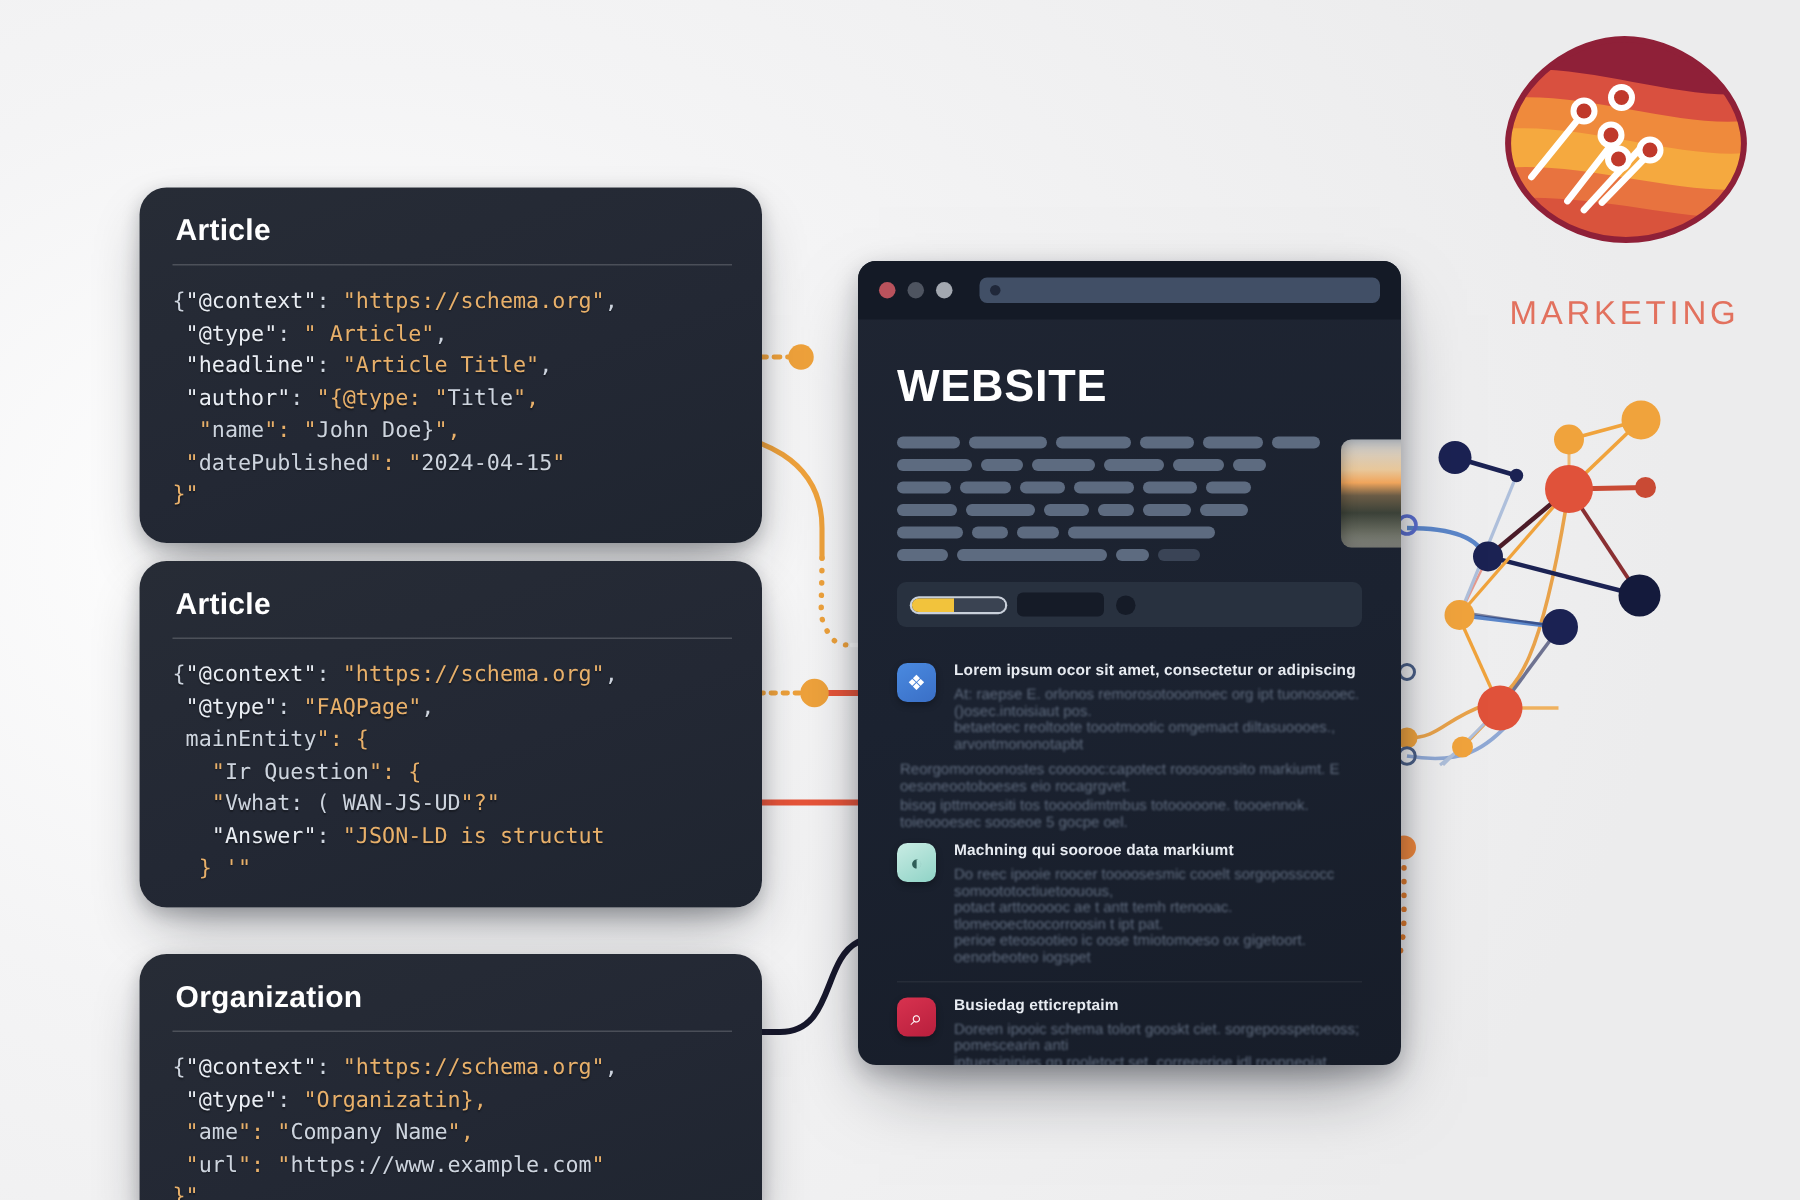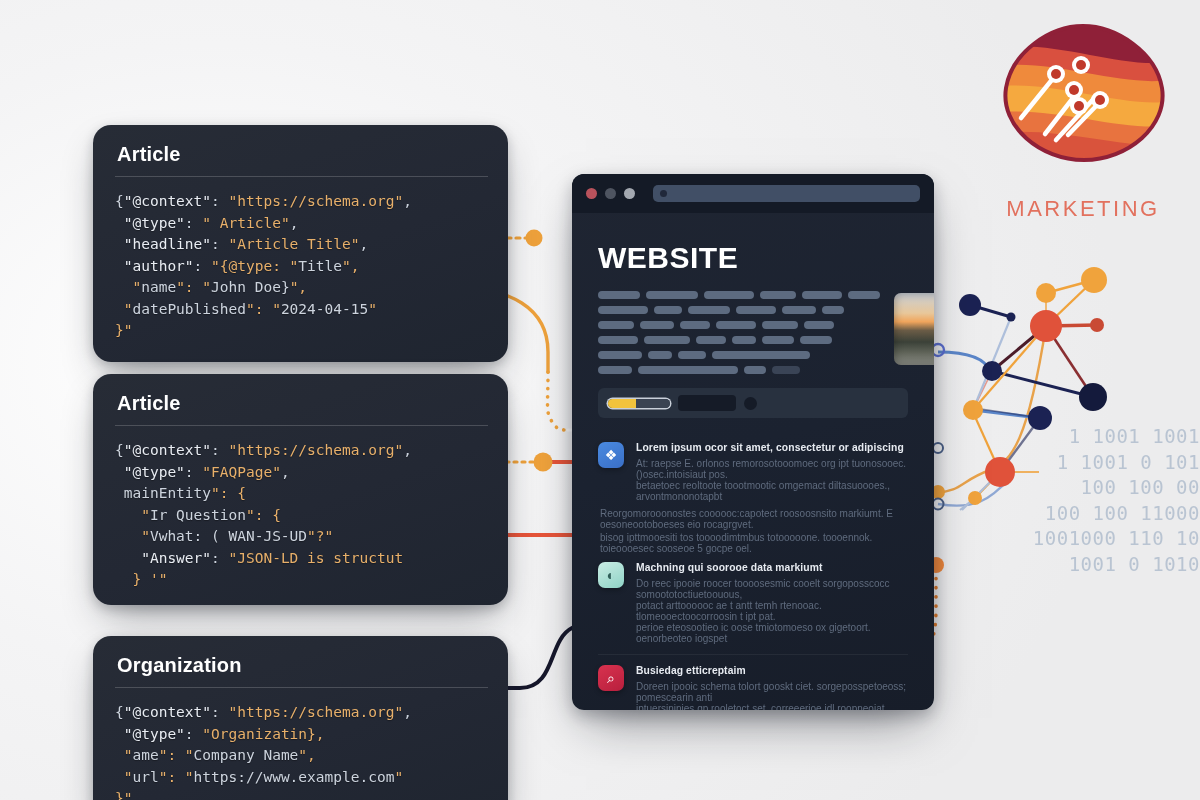--- a/index.html
+++ b/index.html
@@ -424,22 +424,14 @@
           <circle cx="86" cy="68" r="5" fill="#c0392b"></circle>
         <circle cx="91" cy="84" r="9" fill="#ffffff"></circle>
           <circle cx="91" cy="84" r="5" fill="#c0392b"></circle>
         <circle cx="112" cy="78" r="9" fill="#ffffff"></circle>
           <circle cx="112" cy="78" r="5" fill="#c0392b"></circle>
       </g>
     </svg>
     <div class="logo-txt2">MARKETING</div>
   </div>
 
-  <div class="binary">
-    <div class="brow">1 1001 1001</div>
-    <div class="brow">1 1001 0 101</div>
-    <div class="brow">100 100 00</div>
-    <div class="brow">100 100 11000</div>
-    <div class="brow">1001000 110 10</div>
-    <div class="brow">1001 0 1010</div>
-  </div>
 
 </div>
 
 </body></html>

